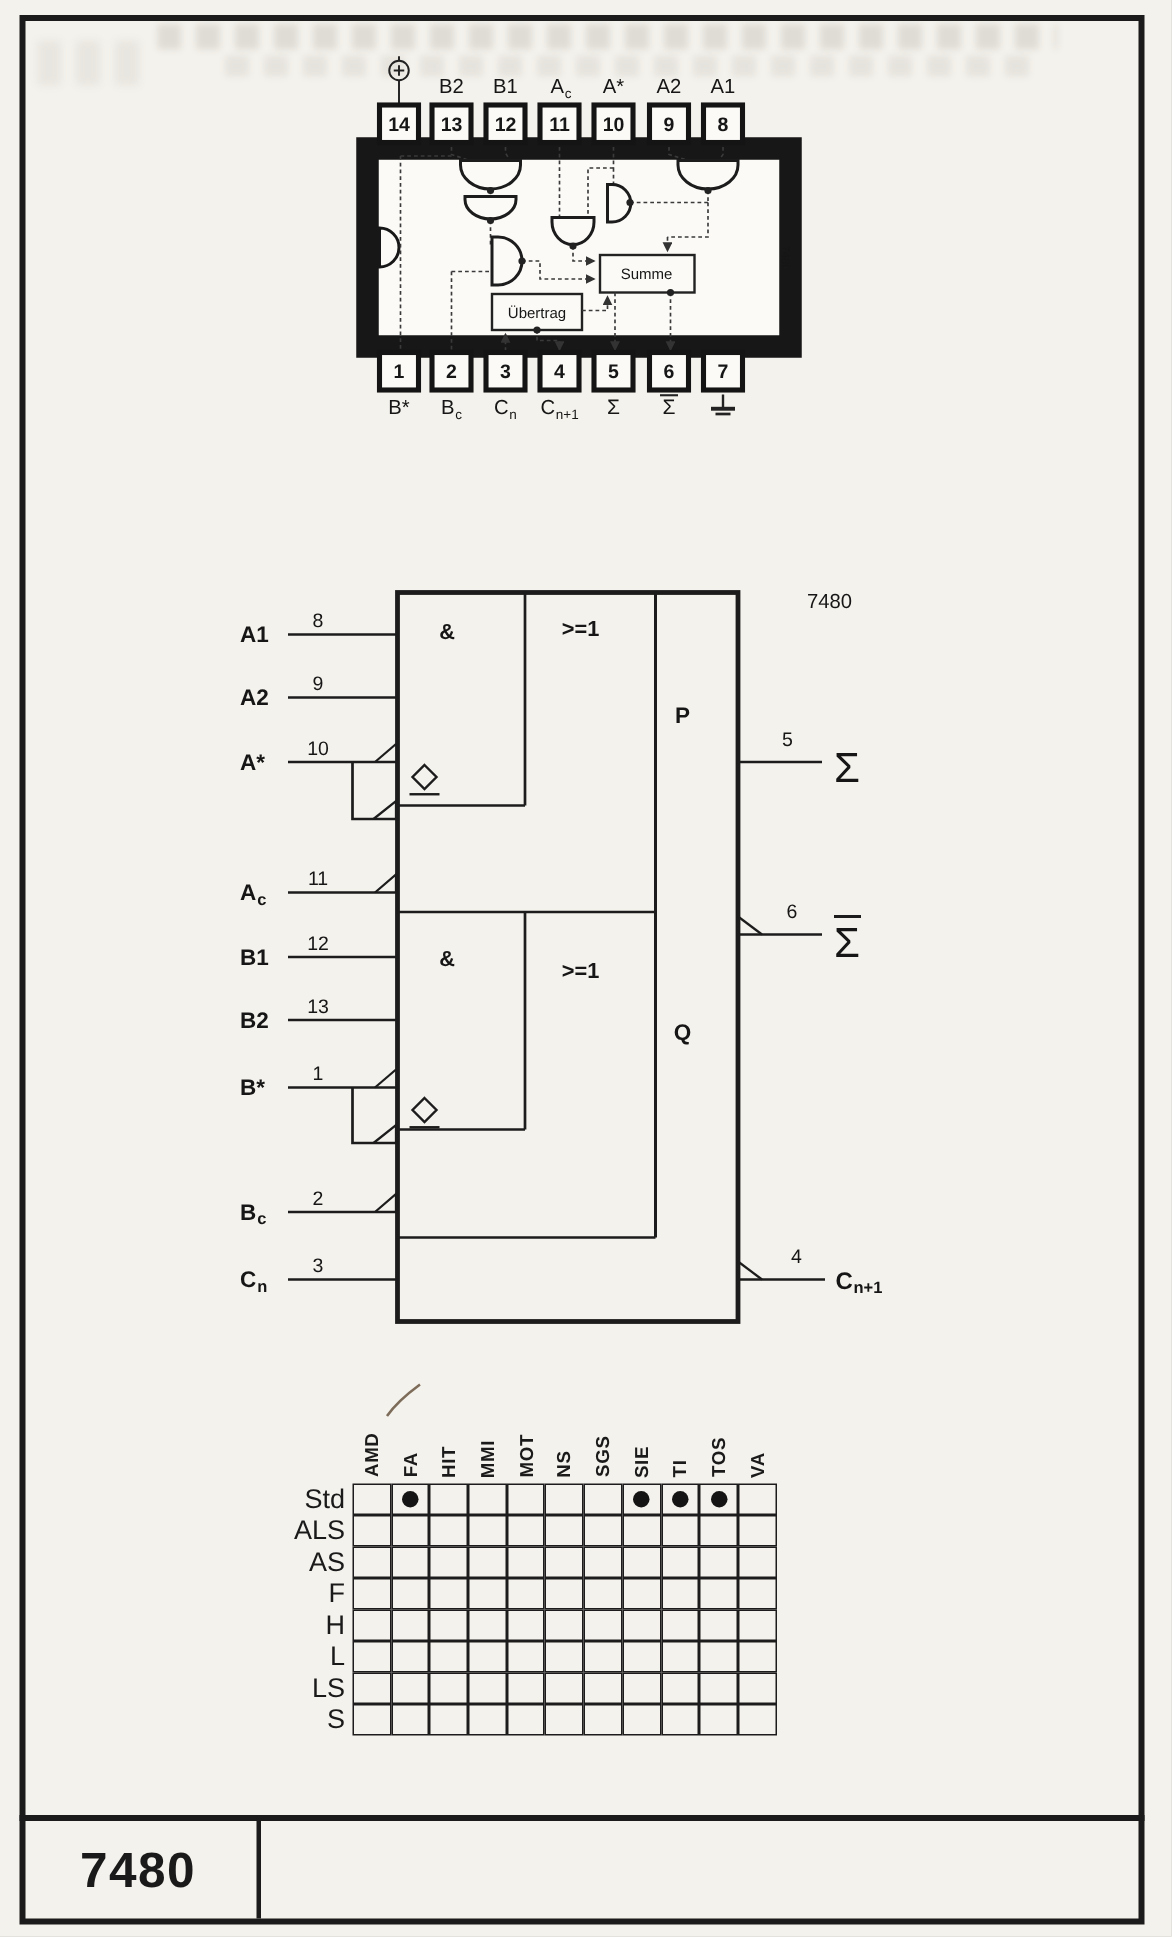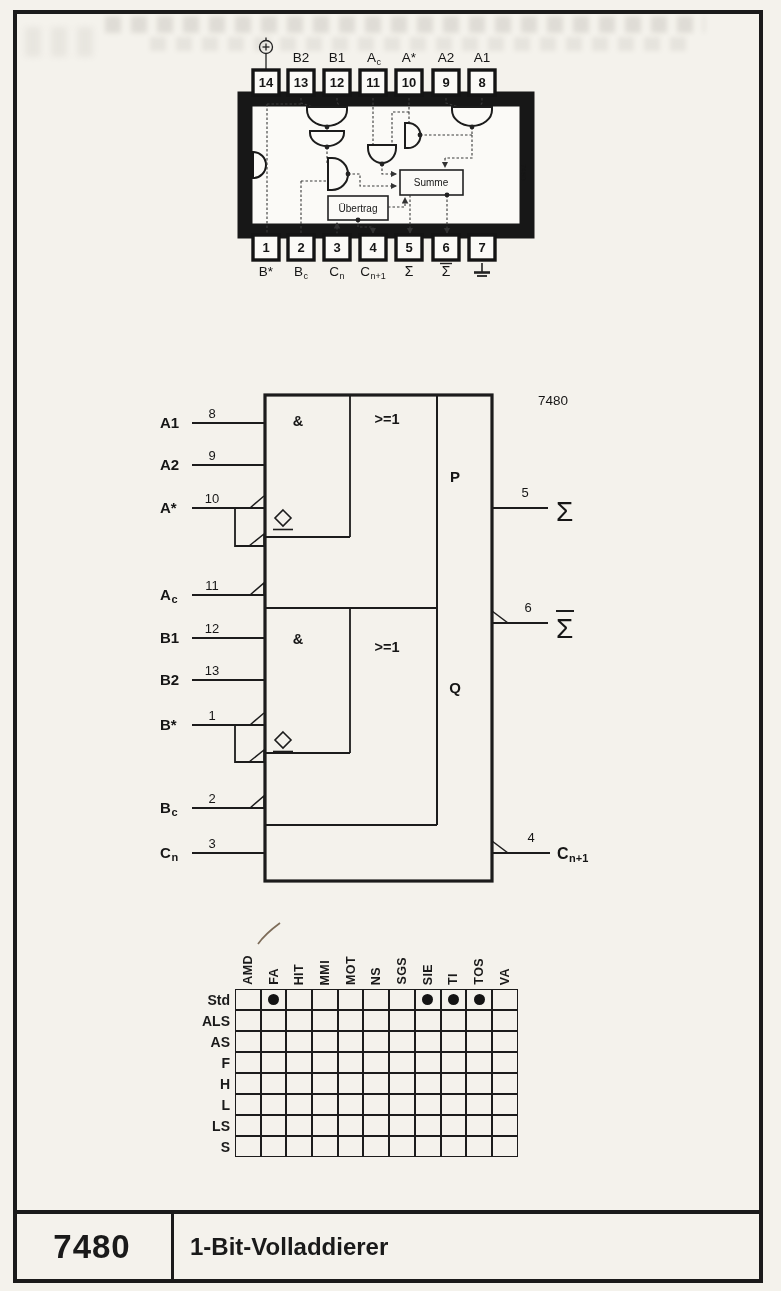--- a/index.html
+++ b/index.html
@@ -15,21 +15,21 @@
   .b3{left:25px;top:27px;width:72px;height:30px;opacity:.25;filter:blur(3px);}
   svg{position:absolute;overflow:visible;}
   svg text{font-family:"Liberation Sans",sans-serif;fill:#161616;}
   .availability{position:absolute;left:202px;top:932px;}
   .avail-grid{display:grid;grid-template-columns:33px repeat(11,25.7px);
         grid-template-rows:57px repeat(8,21px);}
   .hcell{display:flex;align-items:flex-end;justify-content:center;padding-bottom:4px;}
   .hcell span{writing-mode:vertical-rl;transform:rotate(180deg);
         font-weight:bold;font-size:12.5px;letter-spacing:.4px;}
   .rlabel{display:flex;align-items:center;justify-content:flex-end;
-        padding-right:5px;font-weight:bold;font-size:14px;}
+        padding-right:5px;font-weight:normal;font-size:18px;}
   .cell{border:1.4px solid #1c1c1c;display:flex;align-items:center;justify-content:center;}
   .dot{width:11px;height:11px;border-radius:50%;background:#141414;}
   .footer-rule{position:absolute;left:13px;top:1210px;width:750px;height:4px;background:#1b1b1b;}
   .footer-vline{position:absolute;left:171px;top:1210px;width:3px;height:69px;background:#1b1b1b;}
   .footer-part{position:absolute;left:13px;top:1214px;width:158px;height:65px;
         display:flex;align-items:center;justify-content:center;
         font-size:33px;font-weight:bold;letter-spacing:1px;}
   .footer-title{position:absolute;left:190px;top:1214px;height:65px;display:flex;align-items:center;
         font-size:24px;font-weight:bold;}
 </style>
@@ -408,14 +408,13 @@
         <div class="cell"></div>
         <div class="cell"></div>
         <div class="cell"></div>
         <div class="cell"></div>
       </div>
   </div>
 
   <div class="footer-rule"></div>
   <div class="footer-vline"></div>
   <div class="footer-part">7480</div>
-  <div class="footer-title">1-Bit-Volladdierer</div>
 </div>
 
 </body></html>

